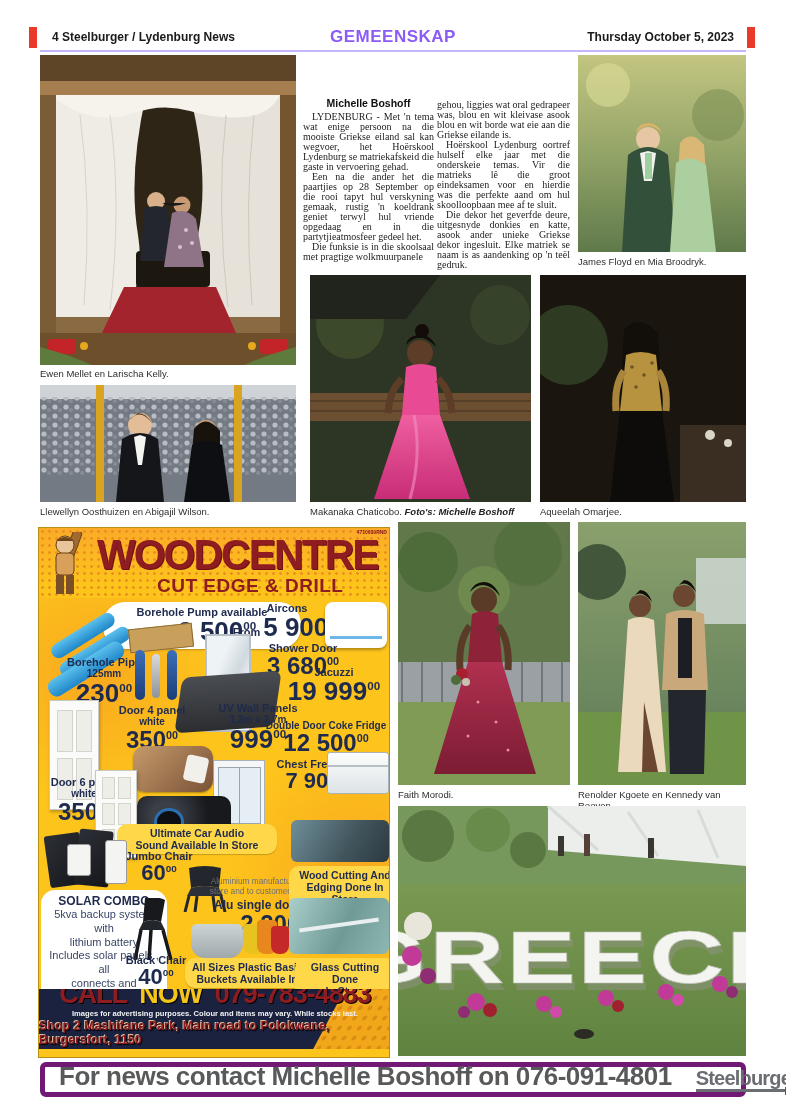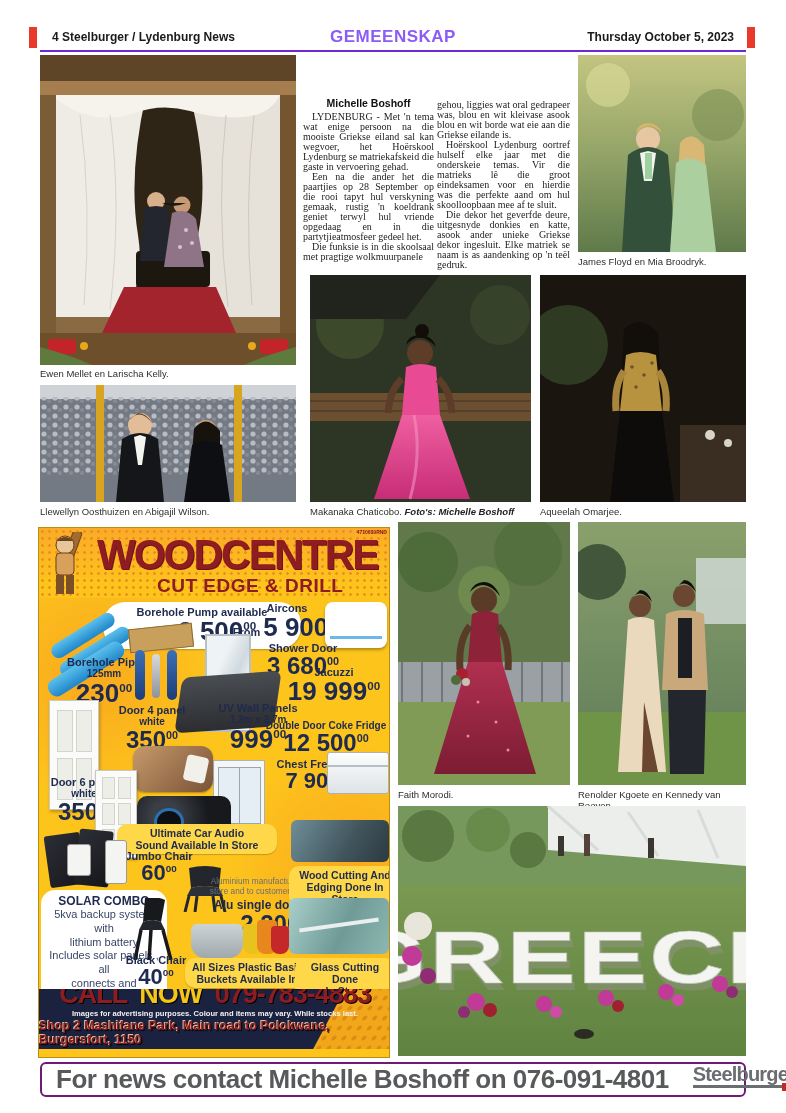--- a/index.html
+++ b/index.html
@@ -1,21 +1,21 @@
 <!DOCTYPE html>
 <html><head>
 <meta charset="utf-8">
 <style>
   html,body{margin:0;padding:0;background:#e9e9e9;}
   .page{position:relative;width:786px;height:1113px;background:#ffffff;margin:0 auto;
         font-family:"Liberation Sans",sans-serif;overflow:hidden;}
   .abs{position:absolute;}
 
   
-  .hdr{position:absolute;left:40px;top:27px;width:706px;height:23px;border-bottom:2px solid #6d28d9;}
+  .hdr{position:absolute;left:40px;top:27px;width:706px;height:23px;border-bottom:2px solid #c4b5fd;}
   .hdr-red{position:absolute;top:0;width:8px;height:21px;background:#e8392a;}
   .hdr-left{position:absolute;left:12px;top:3px;font-size:12px;font-weight:bold;color:#1a1a1a;}
   .hdr-center{position:absolute;left:0;right:0;top:0;text-align:center;font-size:17px;font-weight:bold;color:#8b5cf6;letter-spacing:.5px;}
   .hdr-right{position:absolute;right:12px;top:3px;font-size:12px;font-weight:bold;color:#1a1a1a;margin-left:43px;}
 
   
   .headline{position:absolute;left:301px;top:52px;width:300px;font-size:34px;font-weight:bold;
             color:#0d0d0d;letter-spacing:-1px;white-space:nowrap;}
   .byline{position:absolute;left:303px;top:97px;width:131px;text-align:center;font-size:10.5px;font-weight:bold;color:#111;}
   .acol{position:absolute;font-family:"Liberation Serif",serif;font-size:10px;line-height:10px;
@@ -96,22 +96,22 @@
            background-image:radial-gradient(#d98c12 2px,rgba(0,0,0,0) 2.6px);background-size:10px 10px;}
   .callrow{position:relative;font-size:27px;font-weight:bold;letter-spacing:-1px;line-height:1;}
   .callrow .c1{color:#8e1c20;text-shadow:1px 1px 0 #000;}
   .callrow .c2{color:#f5c518;margin:0 6px;text-shadow:1px 1px 0 #000;}
   .disc{position:relative;font-size:7.6px;font-weight:bold;color:#f2f2f2;}
   .addr{position:relative;font-size:12.5px;font-weight:bold;color:#8e1c20;
         text-shadow:-1px -1px 0 #d8bfa0,1px 1px 1px #000;}
   .ad-strip{position:absolute;left:0;top:521px;width:352px;height:10px;background:#fdc41c;}
 
   
-  .pfoot{position:absolute;left:40px;top:1062px;width:706px;height:35px;border:2px solid #701a75;border-radius:6px;
-         box-sizing:border-box;display:flex;align-items:flex-start;justify-content:space-between;padding:0 10px 0 14px;gap:24px;}
+  .pfoot{position:absolute;left:40px;top:1062px;width:706px;height:35px;border:5px solid #701a75;border-radius:6px;
+         box-sizing:border-box;display:flex;align-items:flex-end;justify-content:space-between;padding:0 10px 0 14px;gap:24px;}
   .pfoot-text{font-size:26px;font-weight:bold;color:#58595b;letter-spacing:-.5px;white-space:nowrap;}
   .sb-logo{width:104px;}
   .sb-word{font-size:20px;font-weight:bold;color:#6a6d71;letter-spacing:-.8px;line-height:1;}
   .sb-rule{position:relative;height:3px;background:#6a6d71;margin-top:1px;}
   .sb-red{position:absolute;right:-2px;top:-2px;width:15px;height:8px;background:#c22b22;}
 </style>
 </head>
 <body>
 
 <div class="page">

